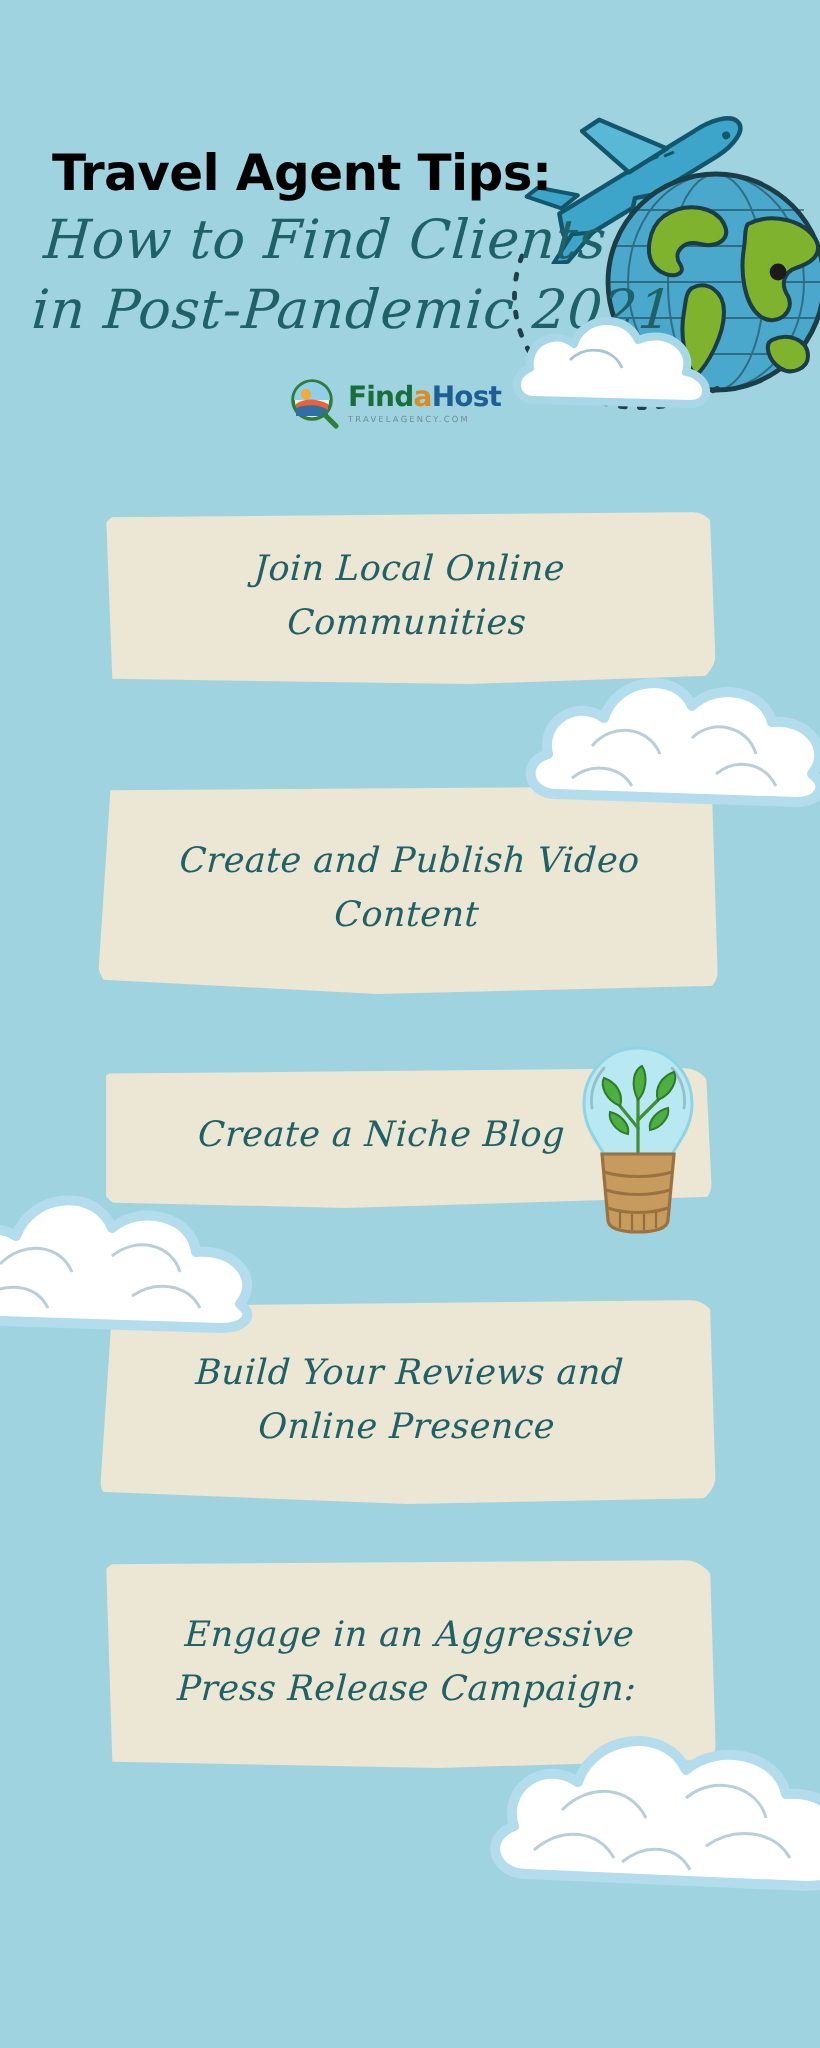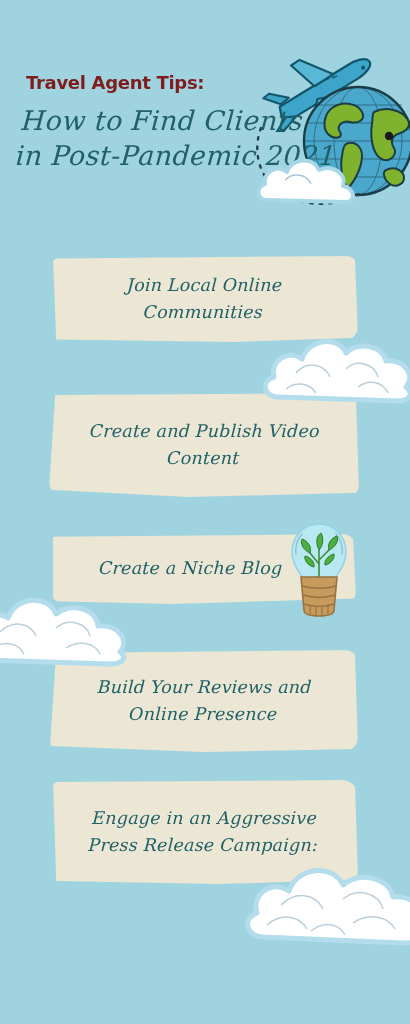--- a/index.html
+++ b/index.html
@@ -34,23 +34,23 @@
     left:0; top:0;
     width:410px;
     height:240px;
   }
 
   .title-main {
     position:absolute;
     left:26px; top:72px;
     font-family:"DejaVu Sans", sans-serif;
     font-weight:bold;
-    font-size:18px;
+    font-size:25px;
     letter-spacing:-0.3px;
-    color:#7f1d1d;
+    color:#000000;
     white-space:nowrap;
   }
 
   .title-script {
     position:absolute;
     font-family:"DejaVu Serif", serif;
     font-style:italic;
     color:#1f6166;
     white-space:nowrap;
     font-size:27px;
@@ -189,20 +189,34 @@
       <g stroke="#a8d8e8" stroke-width="4" fill="#ffffff" stroke-linejoin="round">
         <path d="M12 50 C2 50 0 38 10 34 C8 22 22 14 32 22 C36 8 58 6 64 20 C78 14 92 24 88 36 C100 38 102 52 90 52 Z"></path>
       </g>
       <path d="M30 30 C38 22 52 24 56 34" fill="none" stroke="#6f9fb5" stroke-width="1.4" opacity="0.6"></path>
     </svg>
 
     <div class="title-main">Travel Agent Tips:</div>
     <div class="title-script l1">How to Find Clients</div>
     <div class="title-script l2">in Post-Pandemic 2021</div>
 
+    <div class="logo">
+      <svg class="logo-mark" viewBox="0 0 26 26">
+        <circle cx="12" cy="11" r="9.5" fill="#eaf3e6" stroke="#2f7d3d" stroke-width="1.8"></circle>
+        <path d="M3 11 A9 9 0 0 1 21 11 Z" fill="#8fd0e8"></path>
+        <circle cx="9" cy="8" r="2.6" fill="#f2a93b"></circle>
+        <path d="M4 13 C8 10 14 10 20 13 L20 16 L4 16 Z" fill="#e8633a"></path>
+        <path d="M4 15 C9 13 16 13 20 16 L20 19 L4 19 Z" fill="#2f6fa8"></path>
+        <path d="M18 18 L24 24" stroke="#2f7d3d" stroke-width="2.6" stroke-linecap="round"></path>
+      </svg>
+      <div class="logo-text-wrap">
+        <div class="logo-text"><span class="seg-find">Find</span><span class="seg-a">a</span><span class="seg-host">Host</span></div>
+        <div class="logo-sub">TRAVELAGENCY.COM</div>
+      </div>
+    </div>
   </div>
 
   <div class="card c1">
     <div class="card-text">Join Local Online Communities</div>
   </div>
 
   <div class="card c2">
     <div class="card-text">Create and Publish Video Content</div>
   </div>
 

